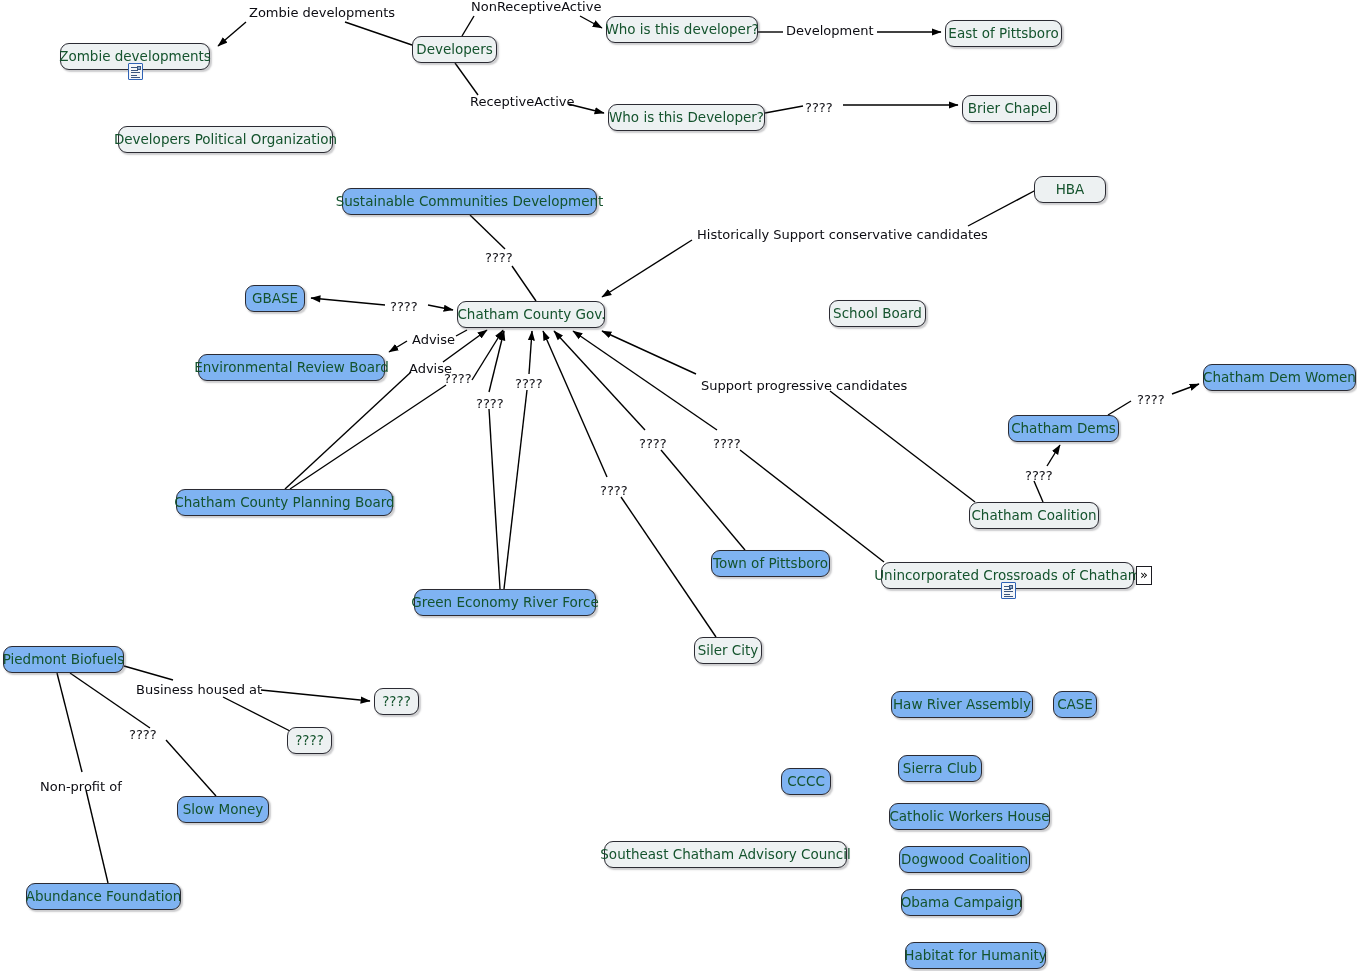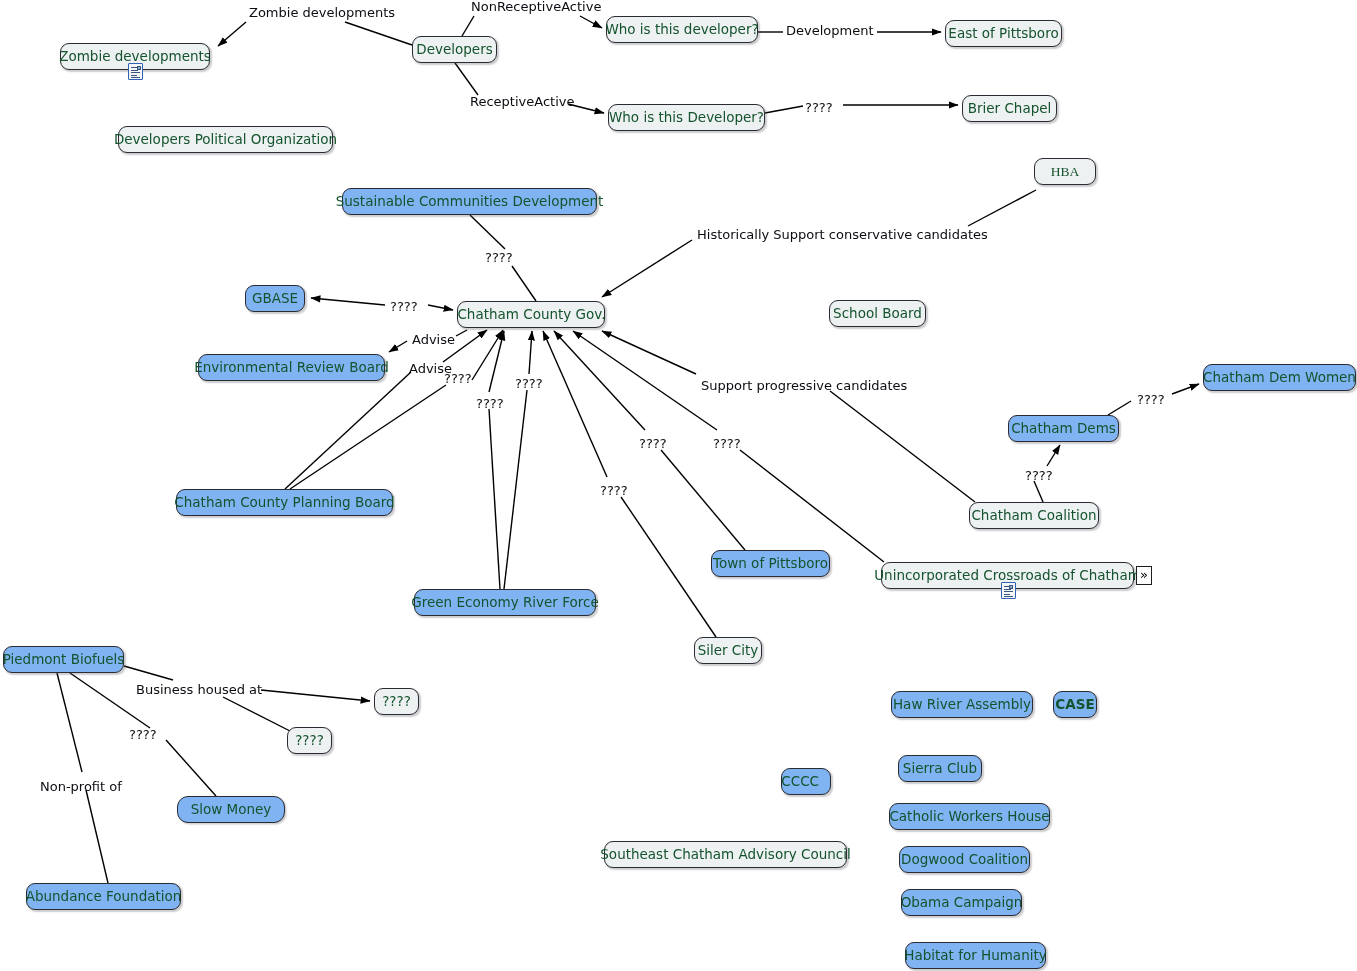--- a/index.html
+++ b/index.html
@@ -215,21 +215,21 @@
       </div>
       <div class="node grey" style="left: 962px; top: 95px; width: 95px;">
         <span>Brier Chapel</span>
       </div>
       <div class="node grey" style="left: 118px; top: 126px; width: 215px;">
         <span>Developers Political Organization</span>
       </div>
       <div class="node blue" style="left: 342px; top: 188px; width: 255px;">
         <span>Sustainable Communities Development</span>
       </div>
-      <div class="node grey" style="left: 1034px; top: 158px; width: 62px; font-family: Liberation Serif, serif;">
+      <div class="node grey" style="left: 1034px; top: 176px; width: 72px;">
         <span>HBA</span>
       </div>
       <div class="node blue" style="left: 245px; top: 285px; width: 60px;">
         <span>GBASE</span>
       </div>
       <div class="node grey" style="left: 457px; top: 301px; width: 148px; padding-left: 12px;">
         <span>Chatham County Gov.</span>
       </div>
       <div class="node grey" style="left: 829px; top: 300px; width: 97px;">
         <span>School Board</span>
@@ -275,30 +275,30 @@
       </div>
       <div class="node grey" style="left: 374px; top: 688px; width: 45px;">
         <span>????</span>
       </div>
       <div class="node grey" style="left: 287px; top: 727px; width: 45px;">
         <span>????</span>
       </div>
       <div class="node blue" style="left: 891px; top: 691px; width: 142px;">
         <span>Haw River Assembly</span>
       </div>
-      <div class="node blue" style="left: 1053px; top: 691px; width: 44px; font-weight: bold;">
+      <div class="node blue" style="left: 1053px; top: 691px; width: 44px;">
         <span>CASE</span>
       </div>
       <div class="node blue" style="left: 898px; top: 755px; width: 84px;">
         <span>Sierra Club</span>
       </div>
-      <div class="node blue" style="left: 781px; top: 768px; width: 50px; justify-content: flex-end;">
+      <div class="node blue" style="left: 781px; top: 768px; width: 50px;">
         <span>CCCC</span>
       </div>
-      <div class="node blue" style="left: 177px; top: 796px; width: 108px; border-radius: 11px;">
+      <div class="node blue" style="left: 177px; top: 796px; width: 92px;">
         <span>Slow Money</span>
       </div>
       <div class="node blue" style="left: 889px; top: 803px; width: 161px;">
         <span>Catholic Workers House</span>
       </div>
       <div class="node grey" style="left: 604px; top: 841px; width: 243px;">
         <span>Southeast Chatham Advisory Council</span>
       </div>
       <div class="node blue" style="left: 899px; top: 846px; width: 131px; text-align: right;">
         <span>Dogwood Coalition</span>

